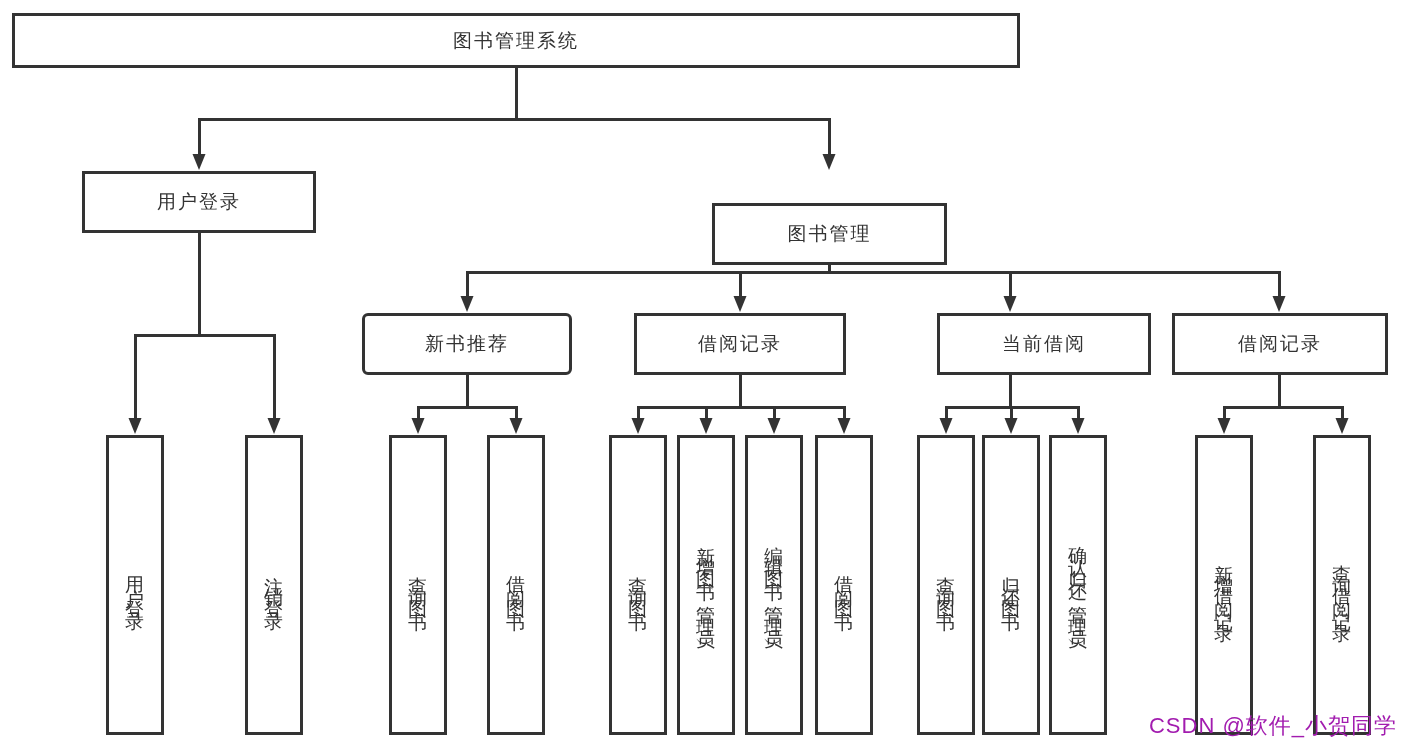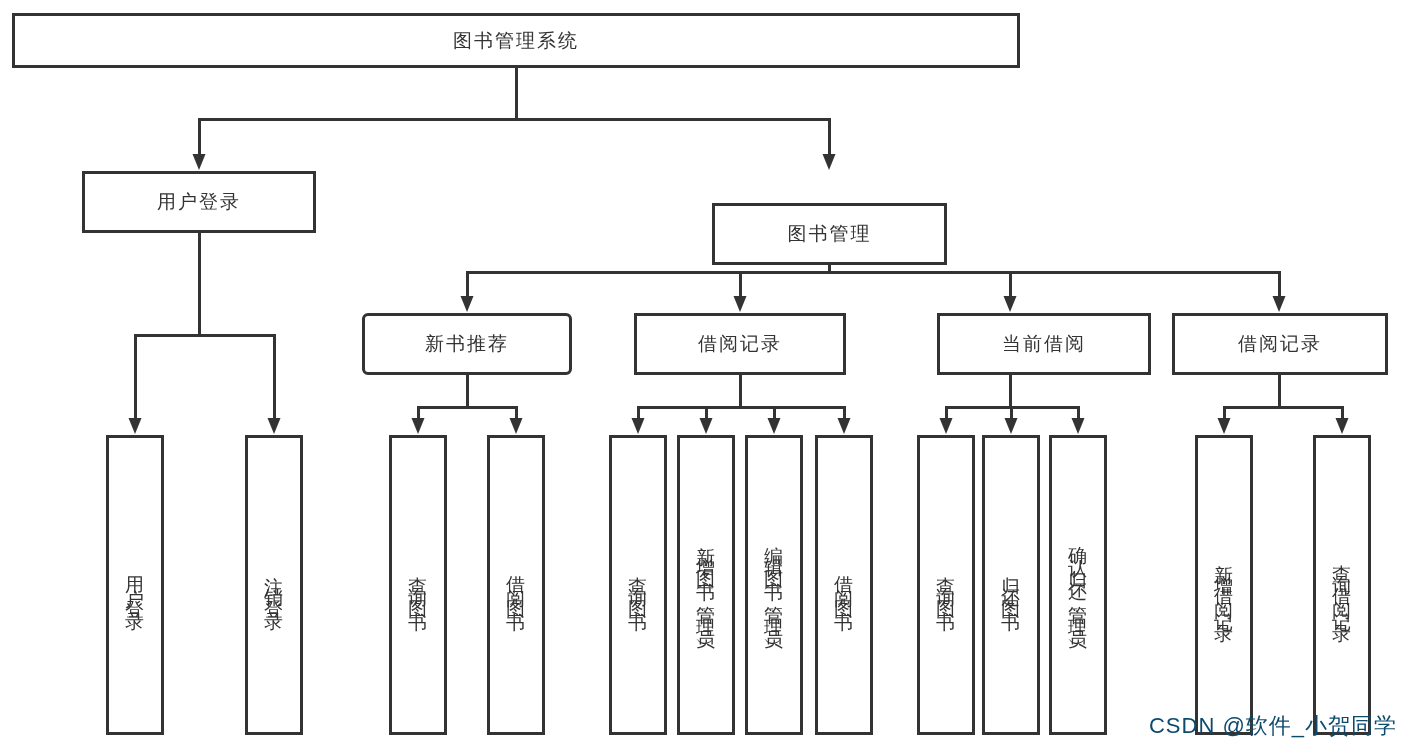--- a/index.html
+++ b/index.html
@@ -53,21 +53,21 @@
     letter-spacing: 12px;
     line-height: 1;
     color: #333333;
     white-space: nowrap;
   }
   .watermark {
     position: absolute;
     right: 8px;
     bottom: 6px;
     font-size: 22px;
-    color: #0c4a6e;
+    color: #a21caf;
     letter-spacing: 1px;
     z-index: 3;
   }
 </style>
 </head>
 <body>
 
 <div class="canvas">
 
   <svg class="connectors" width="1405" height="747" viewBox="0 0 1405 747" xmlns="http://www.w3.org/2000/svg">

